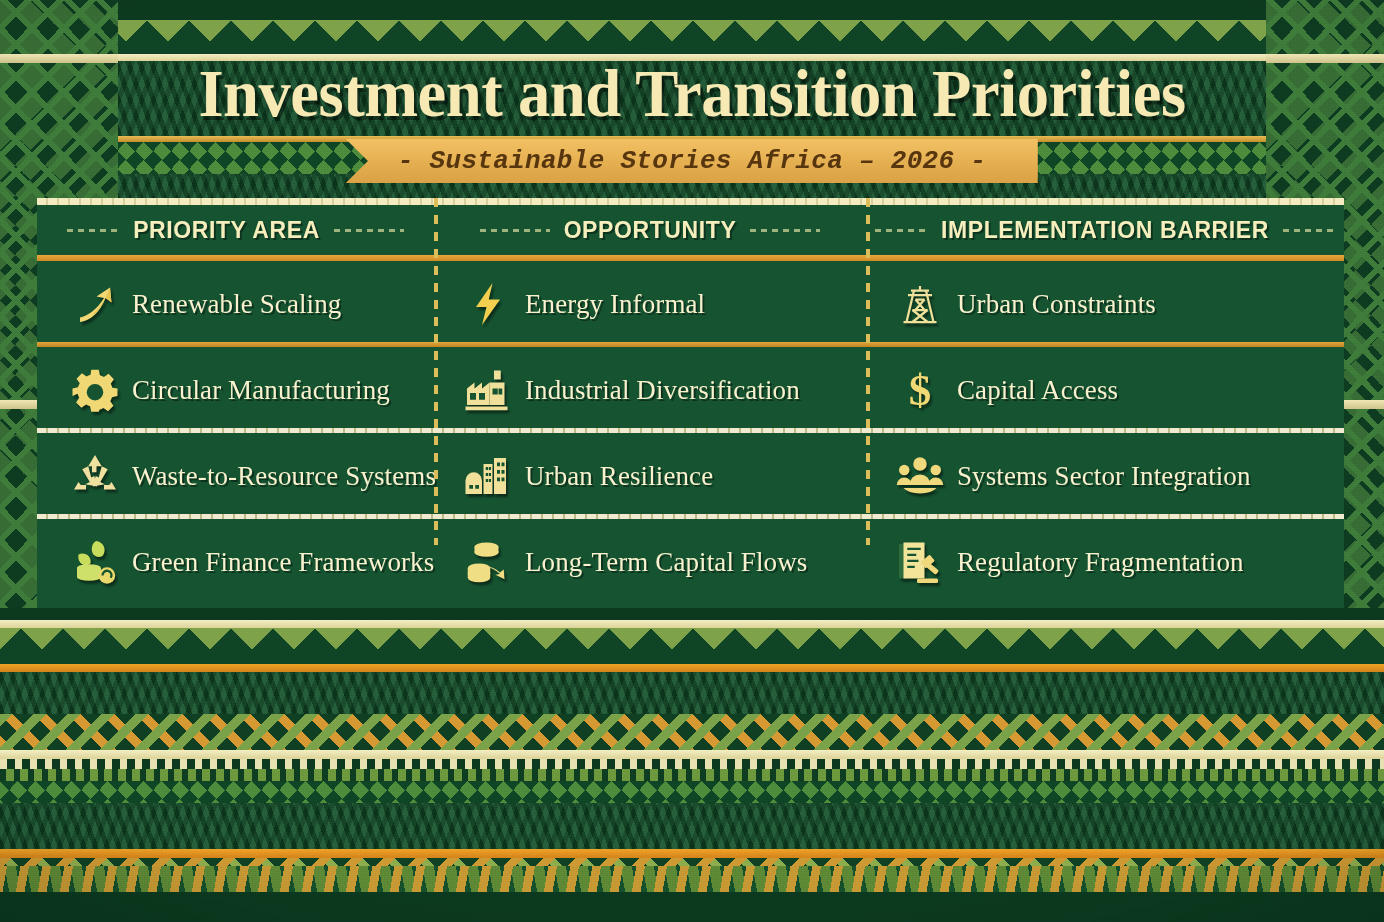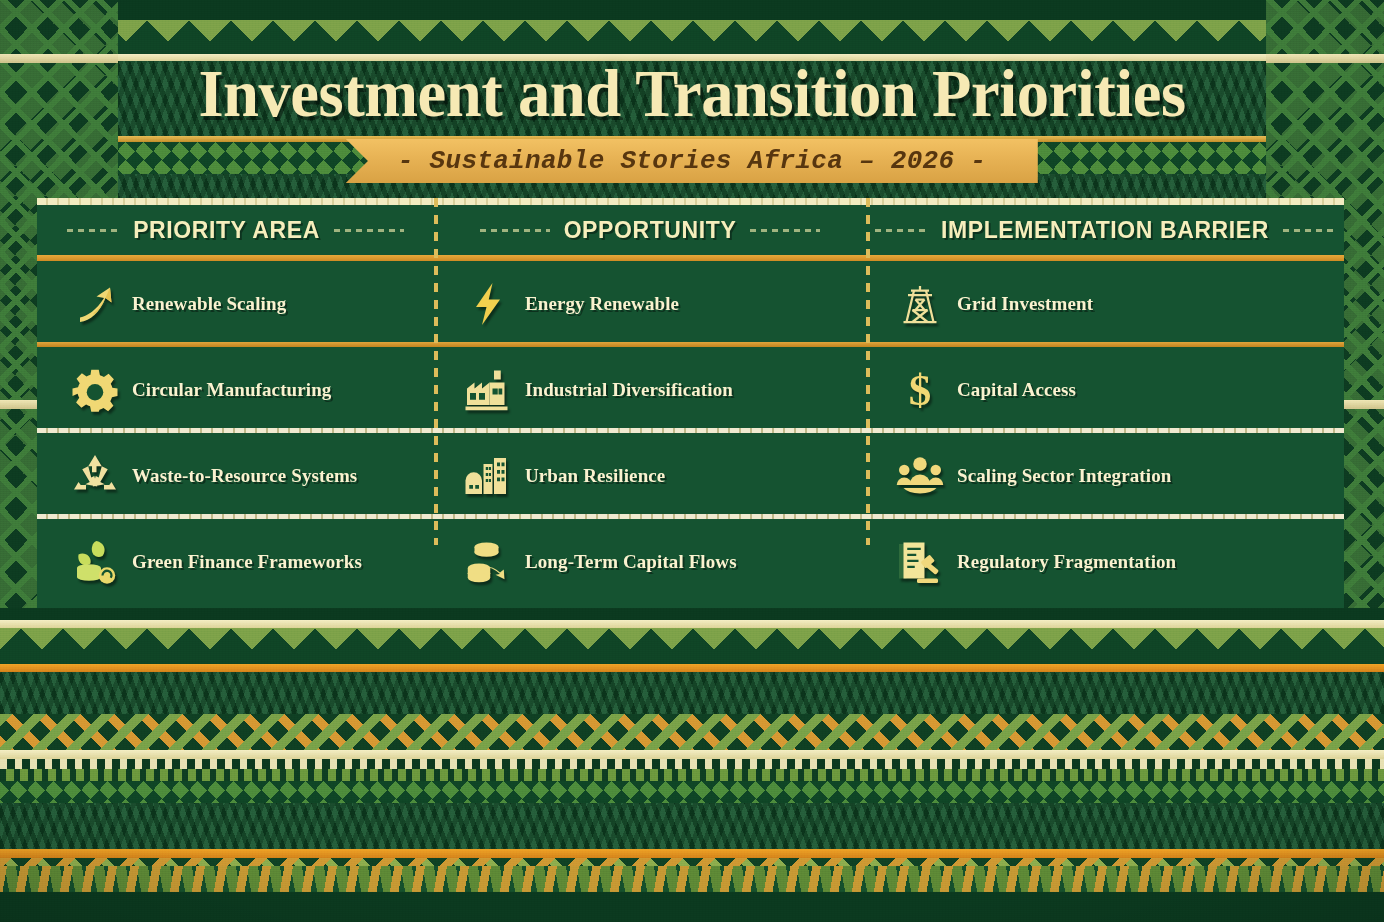--- a/index.html
+++ b/index.html
@@ -195,21 +195,21 @@
   .trow{ position:relative; height:86px; display:flex; align-items:center; }
   .tcell{
     flex:0 0 auto; height:86px; display:flex; align-items:center; gap:13px;
     padding-left:34px;
   }
   .tcell.c1{ width:397px; }
   .tcell.c2{ width:432px; padding-left:30px; }
   .tcell.c3{ width:478px; padding-left:30px; }
   .cell-label{
     font-family:"Liberation Serif", serif;
-    font-weight:700; font-size:19px;
+    font-weight:400; font-size:27px;
     color:#faf2cf;
     text-shadow:2px 2px 0 rgba(0,0,0,.40);
     white-space:nowrap; letter-spacing:.1px;
   }
   .rowsep{ position:absolute; left:0; bottom:0; width:100%; height:5px; }
   .rowsep.solid{ background:linear-gradient(180deg,#e0a53c,#c2851f); }
   .rowsep.dashed{ background:repeating-linear-gradient(90deg,#f0ead0 0 9px, #bfb888 9px 11px); }
 
   .coldiv{ position:absolute; top:0; width:4px; height:347px;
     background:repeating-linear-gradient(180deg,#ddbc5a 0 9px, transparent 9px 17px); z-index:3; }
@@ -290,35 +290,35 @@
               </svg>
           </span>
           <span class="cell-label">Renewable Scaling</span>
         </div>
         <div class="tcell c2">
           <span class="icon">
             <svg viewBox="0 0 64 64">
                 <path d="M38 4 L16 36 H30 L24 60 L48 26 H33 Z" fill="#f2cf4e"></path>
               </svg>
           </span>
-          <span class="cell-label">Energy Renewable</span>
+          <span class="cell-label">Energy Informal</span>
         </div>
         <div class="tcell c3">
           <span class="icon">
             <svg viewBox="0 0 64 64" stroke="#f0e09a" stroke-width="3" fill="none">
                 <path d="M20 14 H44 M16 20 H48"></path>
                 <path d="M24 14 L14 56 M40 14 L50 56"></path>
                 <path d="M26 26 H38 M22 40 H42"></path>
                 <path d="M26 26 L38 40 M38 26 L26 40"></path>
                 <path d="M22 40 L42 56 M42 40 L22 56"></path>
                 <path d="M32 8 V14"></path>
                 <path d="M10 56 H54"></path>
               </svg>
           </span>
-          <span class="cell-label">Grid Investment</span>
+          <span class="cell-label">Urban Constraints</span>
         </div>
         <div class="rowsep solid"></div>
       </div>
 
       <div class="trow">
         <div class="tcell c1">
           <span class="icon">
             <svg viewBox="0 0 64 64">
                 <path d="M32 4 l6 5 h? " fill="none"></path>
                 <g fill="#f0d874">
@@ -399,21 +399,21 @@
             <svg viewBox="0 0 64 64" fill="#f0d87c">
                 <circle cx="32" cy="16" r="9"></circle>
                 <path d="M18 44a14 14 0 0128 0z"></path>
                 <circle cx="11" cy="24" r="7"></circle>
                 <path d="M1 44a10 10 0 0120 0z"></path>
                 <circle cx="53" cy="24" r="7"></circle>
                 <path d="M43 44a10 10 0 0120 0z"></path>
                 <path d="M10 48a24 12 0 0044 0z"></path>
               </svg>
           </span>
-          <span class="cell-label">Scaling Sector Integration</span>
+          <span class="cell-label">Systems Sector Integration</span>
         </div>
         <div class="rowsep dashed"></div>
       </div>
 
       <div class="trow">
         <div class="tcell c1">
           <span class="icon">
             <svg viewBox="0 0 64 64">
                 <path d="M34 4c10 2 14 12 8 20-8 4-16-2-14-12 1-5 3-7 6-8z" fill="#c8dd5c"></path>
                 <path d="M10 22c8-4 18 2 16 12-8 6-18 0-16-12z" fill="#c8dd5c"></path>

